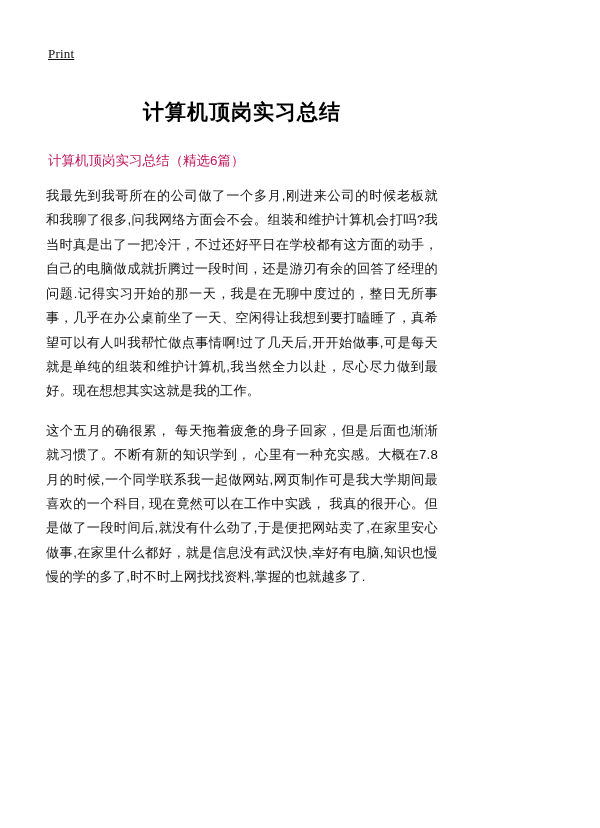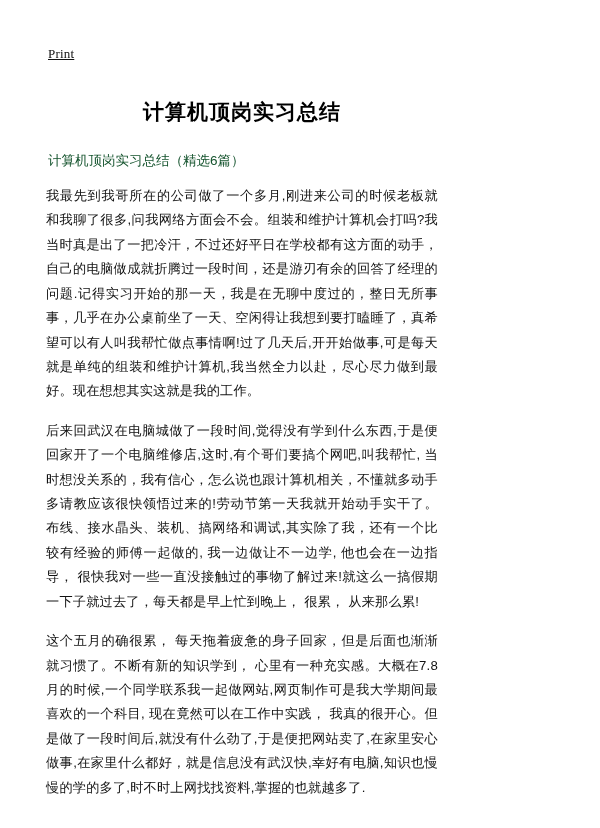--- a/index.html
+++ b/index.html
@@ -34,21 +34,21 @@
     text-align: center;
     font-size: 21px;
     font-weight: bold;
     letter-spacing: 1px;
     margin: 10px 0 26px 0;
     color: #000;
   }
   .subtitle {
     font-size: 13.5px;
     margin: 8px 0 14px 2px;
-    color: #14532d;
+    color: #be185d;
   }
   .section-heading {
     font-size: 13.8px;
     font-weight: bold;
     margin: 0 0 12px 2px;
     color: #000;
   }
   .para {
     font-size: 13.2px;
     line-height: 1.85;
@@ -64,17 +64,16 @@
 <div class="page">
 
   <a class="print-link" href="#">Print</a>
 
   <h1 class="doc-title">计算机顶岗实习总结</h1>
 
   <div class="subtitle">计算机顶岗实习总结（精选6篇）</div>
 
 
   <p class="para">我最先到我哥所在的公司做了一个多月,刚进来公司的时候老板就和我聊了很多,问我网络方面会不会。组装和维护计算机会打吗?我当时真是出了一把冷汗，不过还好平日在学校都有这方面的动手，自己的电脑做成就折腾过一段时间，还是游刃有余的回答了经理的问题.记得实习开始的那一天，我是在无聊中度过的，整日无所事事，几乎在办公桌前坐了一天、空闲得让我想到要打瞌睡了，真希望可以有人叫我帮忙做点事情啊!过了几天后,开开始做事,可是每天就是单纯的组装和维护计算机,我当然全力以赴，尽心尽力做到最好。现在想想其实这就是我的工作。</p>
-  <p class="para">后来回武汉在电脑城做了一段时间,觉得没有学到什么东西,于是便回家开了一个电脑维修店,这时,有个哥们要搞个网吧,叫我帮忙, 当时想没关系的，我有信心，怎么说也跟计算机相关，不懂就多动手多请教应该很快领悟过来的!劳动节第一天我就开始动手实干了。布线、接水晶头、装机、搞网络和调试,其实除了我，还有一个比较有经验的师傅一起做的, 我一边做让不一边学, 他也会在一边指导， 很快我对一些一直没接触过的事物了解过来!就这么一搞假期一下子就过去了，每天都是早上忙到晚上， 很累， 从来那么累!</p>
   <p class="para">这个五月的确很累， 每天拖着疲惫的身子回家，但是后面也渐渐就习惯了。不断有新的知识学到， 心里有一种充实感。大概在7.8月的时候,一个同学联系我一起做网站,网页制作可是我大学期间最喜欢的一个科目, 现在竟然可以在工作中实践， 我真的很开心。但是做了一段时间后,就没有什么劲了,于是便把网站卖了,在家里安心做事,在家里什么都好，就是信息没有武汉快,幸好有电脑,知识也慢慢的学的多了,时不时上网找找资料,掌握的也就越多了.</p>
   
 
 </div>
 
 </body></html>

